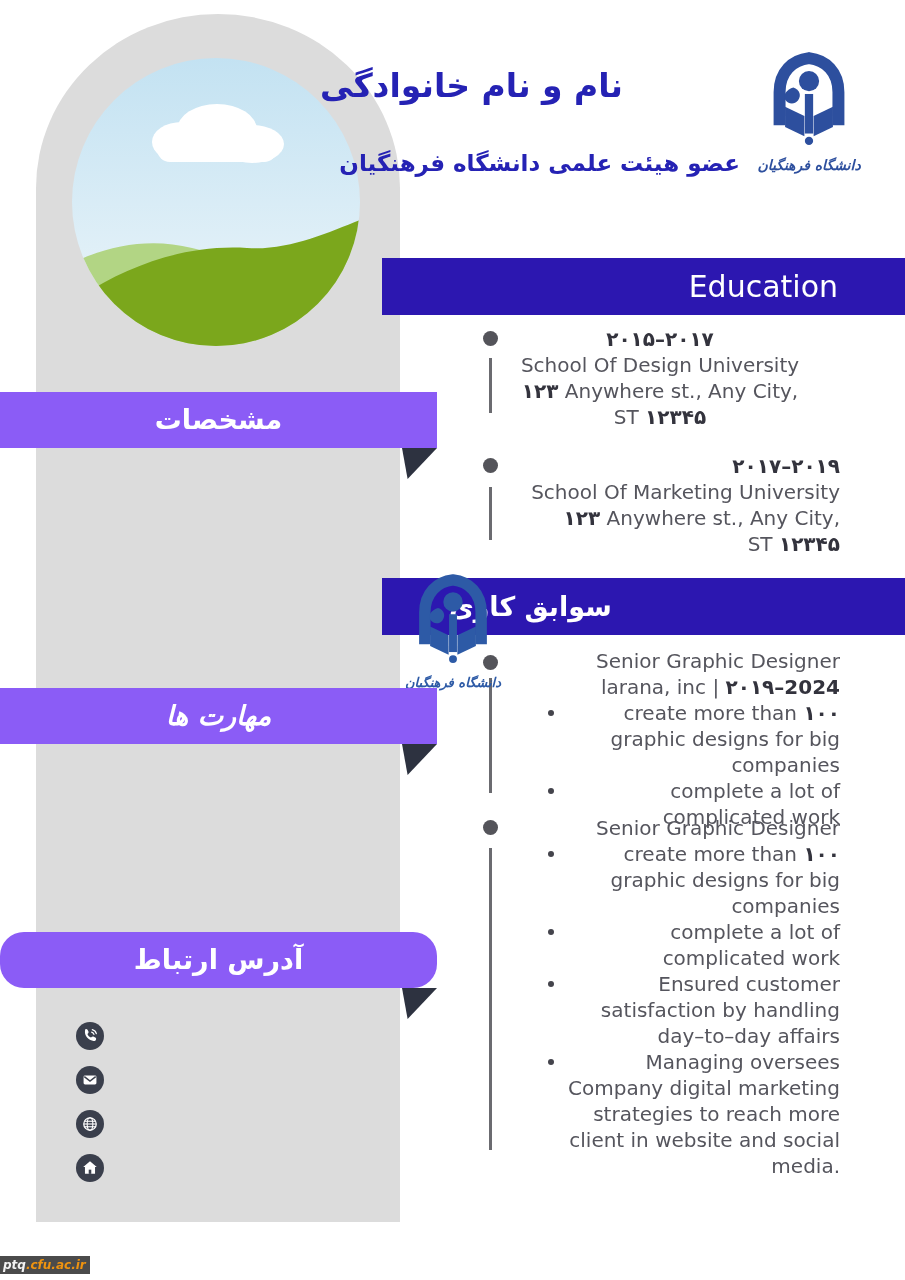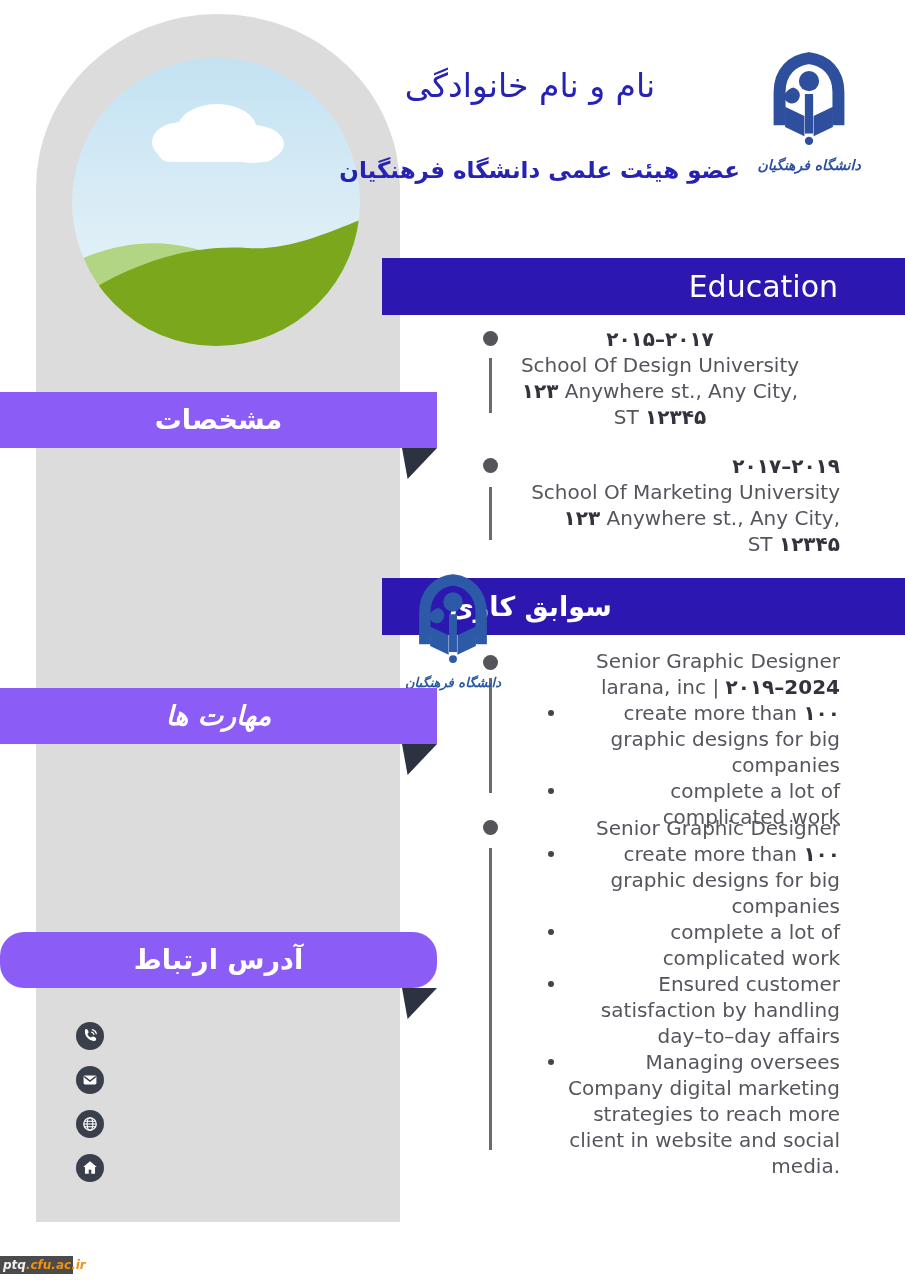--- a/index.html
+++ b/index.html
@@ -33,26 +33,26 @@
   
   .contact-icon {
     position:absolute; left:76px; width:28px; height:28px; border-radius:50%;
     background:#3a3f4c; display:flex; align-items:center; justify-content:center;
   }
   .ci-1{top:1022px;} .ci-2{top:1066px;} .ci-3{top:1110px;} .ci-4{top:1154px;}
   .contact-icon svg { width:22px; height:22px; }
 
   
   .hd-title {
-    position:absolute; right:165px; top:66px; width:420px; text-align:center;
-    color:#2522b4; font-size:33px; font-weight:normal; direction:rtl;
+    position:absolute; right:165px; top:66px; width:420px; text-align:left;
+    color:#2522b4; font-size:33px; font-weight:bold; direction:rtl;
   }
   .hd-subtitle {
     position:absolute; right:165px; top:150px; width:460px; text-align:right;
-    color:#2522b4; font-size:23px; font-weight:bold; direction:rtl;margin-top:7px;
+    color:#2522b4; font-size:23px; font-weight:bold; direction:rtl;
   }
   .logo-top { position:absolute; left:751px; top:48px; width:116px; text-align:center; color:#2d4f9e; z-index:6; }
   .logo-top svg.emblem { width:92px; height:103px; }
   .logo-caption { font-size:14px; font-style:italic; font-weight:bold; direction:rtl; margin-top:2px; }
 
   
   .banner {
     position:absolute; left:382px; right:0; height:57px; background:#2c17b0;
     color:#fff; text-align:right; padding-right:67px; line-height:57px; z-index:2;
   }
@@ -77,21 +77,21 @@
   .t-dates { color:#33333d; font-weight:bold; direction:ltr; unicode-bidi:isolate; }
   .t-num   { color:#33333d; font-weight:bold; }
   .t-line  { direction:ltr; }
 
   .bullets { width:298px; margin-left:auto; margin-right:0; }
   .bullet { position:relative; padding-left:22px; direction:ltr; }
   .bullet .b-dot { position:absolute; left:6px; top:10px; width:6px; height:6px; border-radius:50%; background:#44444c; }
 
   
   .footer-mark {
-    position:absolute; left:0; top:1256px; width:73px; height:18px; background:#4b4b4b;
+    position:absolute; left:0; top:1256px; width:90px; height:18px; background:#4b4b4b;
     font-size:12px; font-weight:bold; font-style:italic; line-height:18px; padding-left:3px;
     color:#f2f2f2; white-space:nowrap; z-index:9;
   }
   .footer-mark .mk-orange { color:#ef930f; }
 
   .hidden-defs { position:absolute; width:0; height:0; overflow:hidden; }
 </style>
 </head>
 <body>
 

